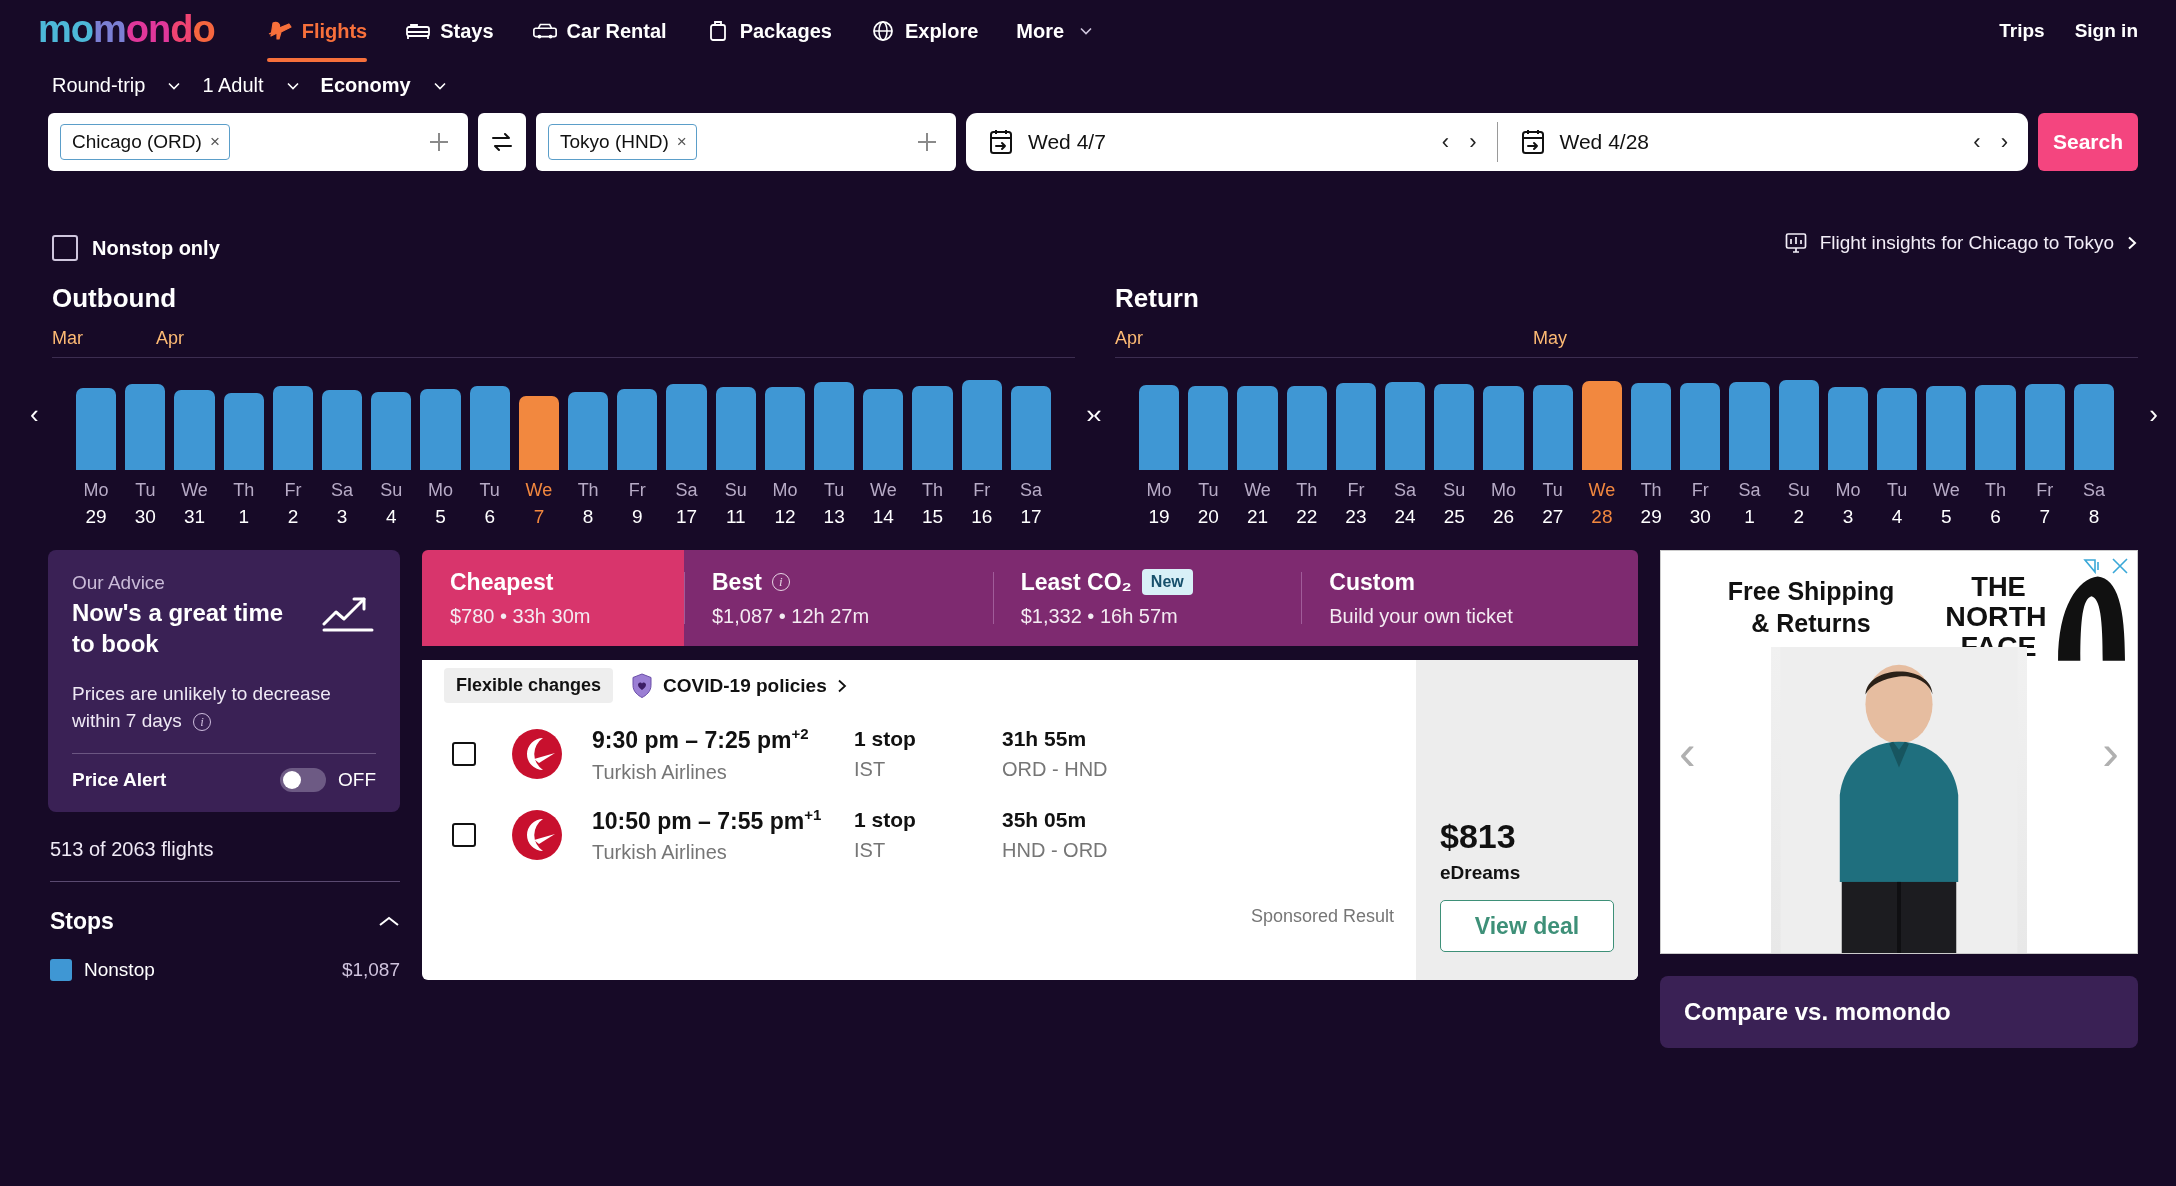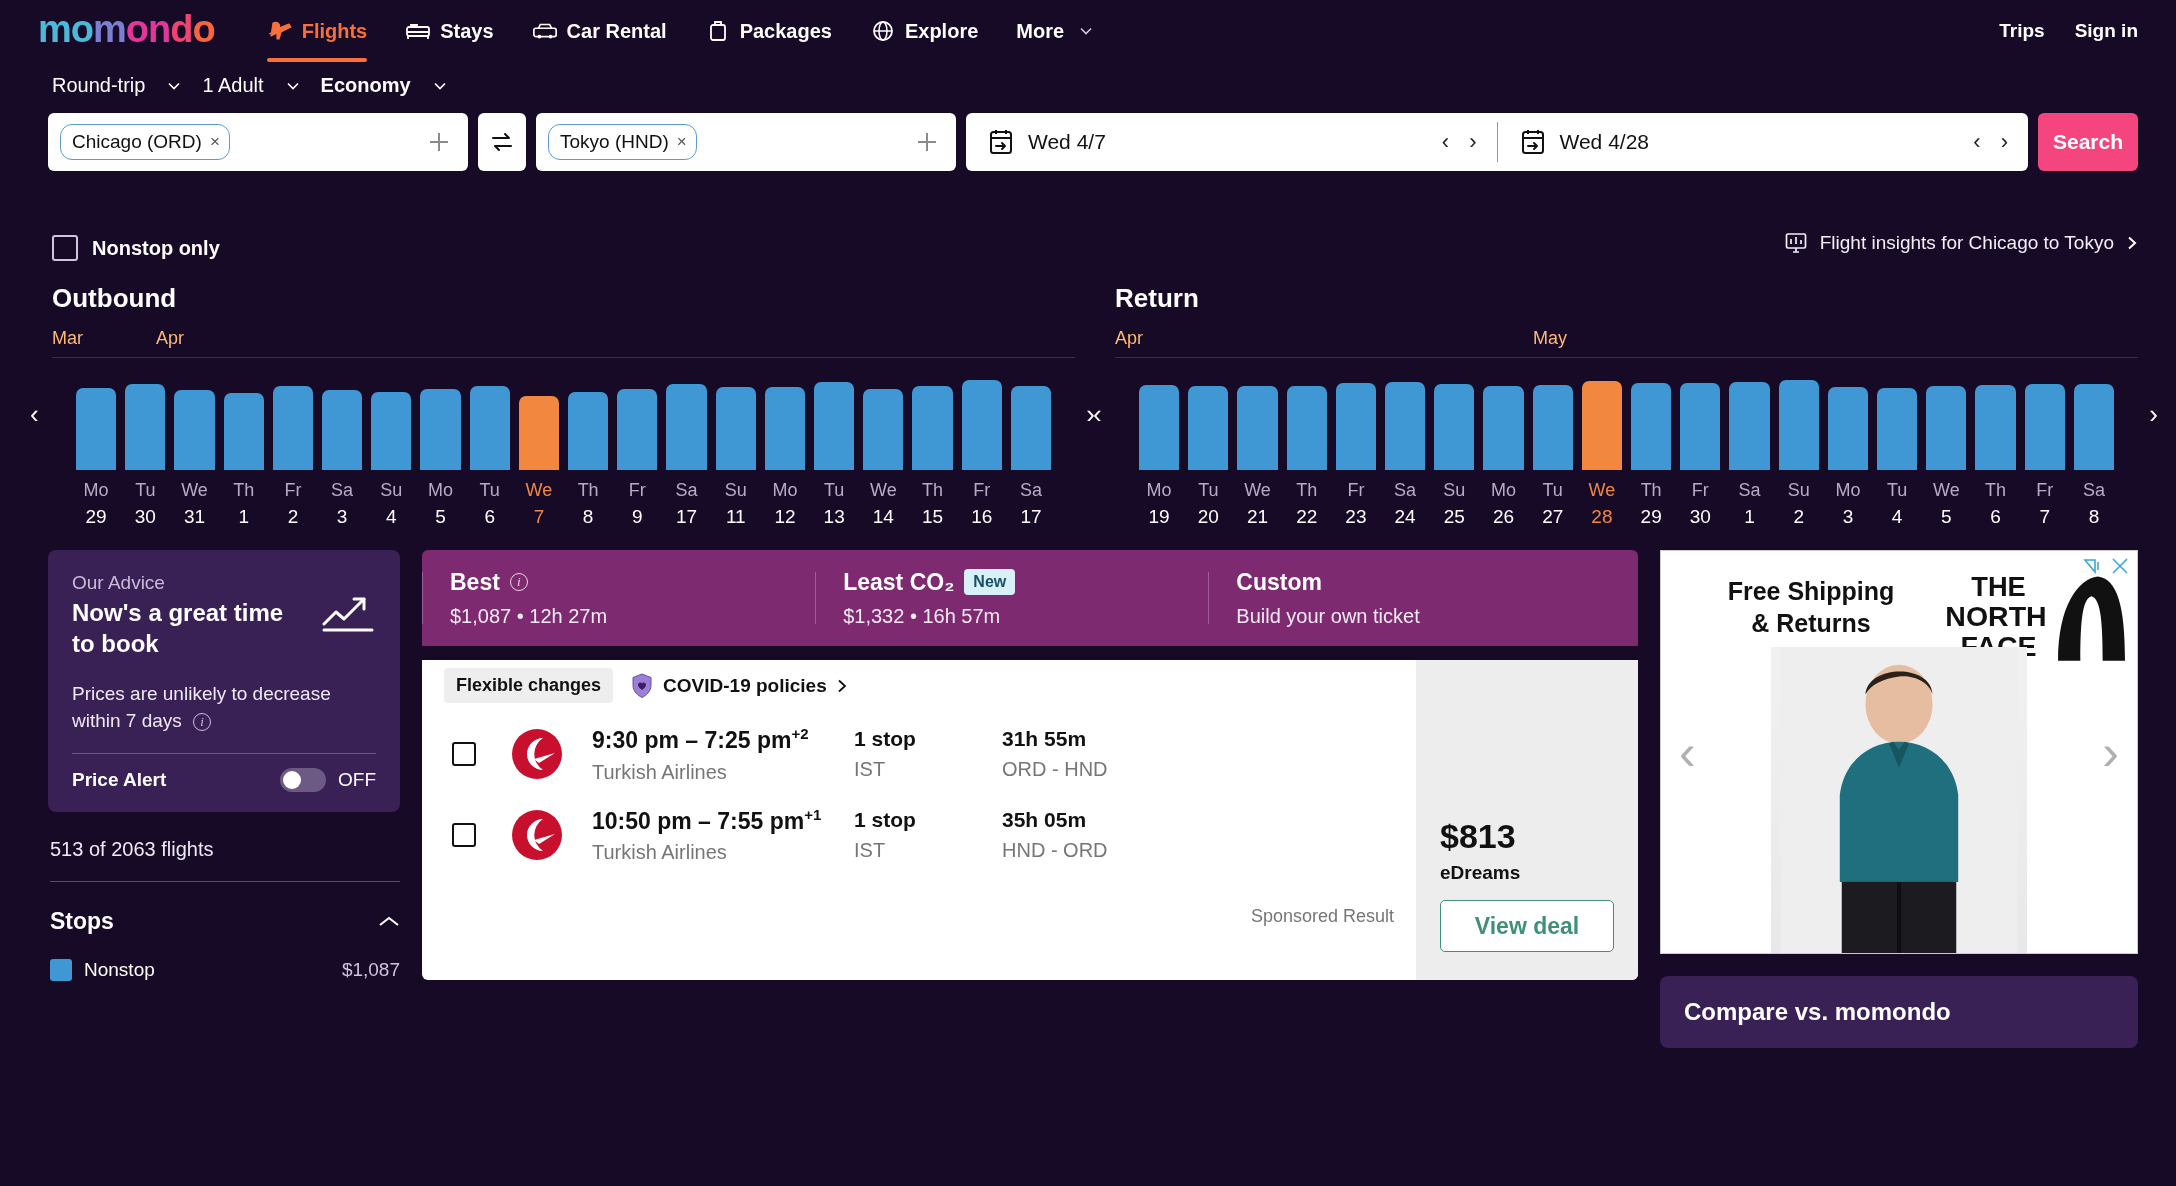--- a/index.html
+++ b/index.html
@@ -70,31 +70,31 @@
     position:relative; height:58px;
   }
   .sfield.origin { width: 420px; }
   .sfield.dest   { width: 420px; }
   .swapbtn {
     background:#fff; border-radius:6px; width:48px;
     display:flex; align-items:center; justify-content:center; height:58px; cursor:pointer;
   }
   .chip {
     display:inline-flex; align-items:center; gap:8px;
-    border:1px solid #5b9ec9; border-radius:12px;
+    border:1px solid #5b9ec9; border-radius:4px;
     padding: 6px 9px 6px 11px; margin-left:12px;
     font-size:19px; color:#111;
   }
   .chipx { color:#555; font-size:17px; cursor:pointer; }
   .plusbtn {
     position:absolute; right:16px; top:50%; transform:translateY(-50%);
     width:26px; height:26px; cursor:pointer;
   }
   .datefield {
-    background:#fff; border-radius:6px; height:58px; flex:1;
+    background:#fff; border-radius:11px; height:58px; flex:1;
     display:flex; align-items:center;
   }
   .dateseg { display:flex; align-items:center; flex:1; padding-left:22px; height:100%; }
   .dateseg .dtxt { font-size:21px; color:#111; margin-left:14px; flex:1;}
   .arrbtns { display:flex; gap:20px; align-items:center; padding-right:20px;}
   .arrbtn { color:#222; font-size:22px; cursor:pointer; line-height:1; }
   .vdiv { width:1px; height:40px; background:#9a9a9a; }
   .searchbtn {
     background:#f4457f; color:#fff; border:none; border-radius:6px;
     width:100px; height:58px; font-size:21px; font-weight:700; cursor:pointer;
@@ -696,20 +696,26 @@
     <div class="nonstopfilter">
       <div class="nsfbox"></div>
       <span class="nsflabel">Nonstop</span>
       <span class="nsfprice">$1,087</span>
     </div>
   </div>
 
   <div class="centercol">
 
     <div class="sorttabs">
+      <div class="stab cheap">
+        <div class="stabtop">
+          <span class="stabt">Cheapest</span>
+        </div>
+        <div class="stabs">$780 • 33h 30m</div>
+      </div>
       <div class="stab best">
         <div class="stabtop">
           <span class="stabt">Best</span>
           <span class="infoi">i</span>
         </div>
         <div class="stabs">$1,087 • 12h 27m</div>
       </div>
       <div class="stab co2">
         <div class="stabtop">
           <span class="stabt">Least CO₂</span>

